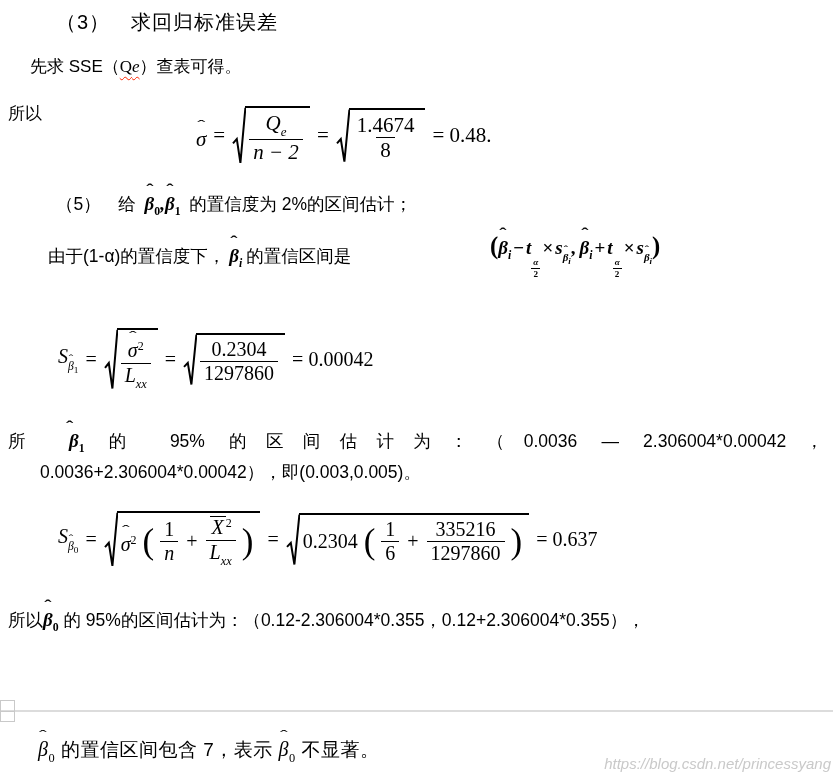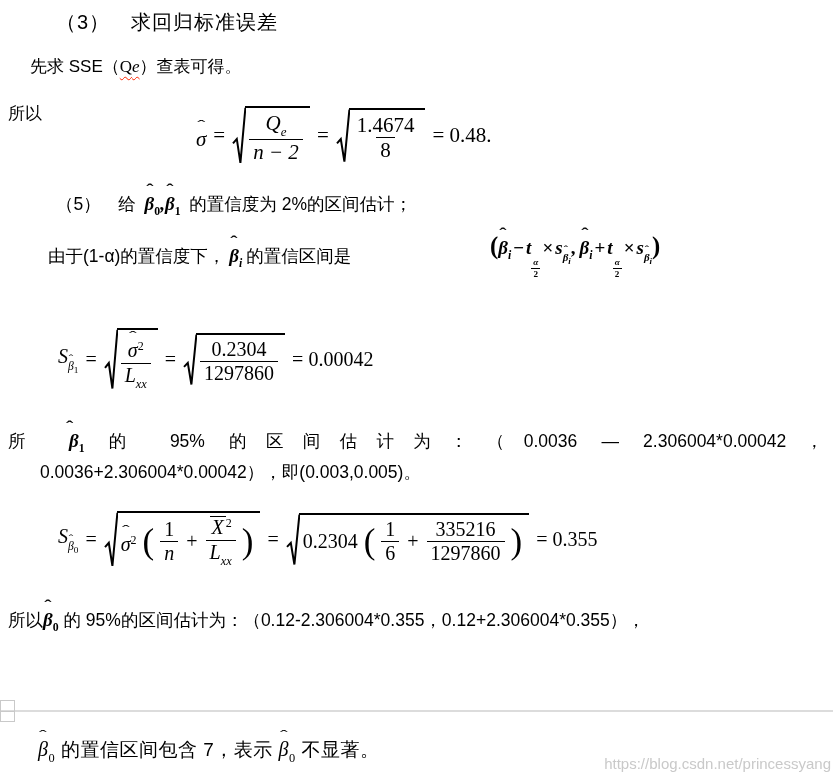--- a/index.html
+++ b/index.html
@@ -39,21 +39,21 @@
   .ip{font-size:1.3em;}
   .op{margin:0 2px;font-style:normal;}
   .xbar{display:inline-block;border-top:1.8px solid #000;padding:0 2px;line-height:1.05;}
   .squig{text-decoration:underline;text-decoration-style:wavy;text-decoration-color:#ff2400;
          text-decoration-thickness:1px;text-underline-offset:4px;}
   .just{text-align:justify;text-align-last:justify;}
   .pageline{position:absolute;left:0;width:833px;height:2px;background:#dcdcdc;}
   .pagehandle{position:absolute;left:0;width:13px;height:20px;border:1px solid #c9c9c9;background:transparent;}
   .pagehandle .cell{height:50%;border-bottom:1px solid #c9c9c9;}
   .watermark{position:absolute;font-size:15px;color:#c9c9c9;font-family:"Liberation Sans",sans-serif;
-             pointer-events:none;z-index:5;}
+             pointer-events:none;z-index:5;font-style:italic;}
 </style>
 </head>
 <body>
 
 <div class="page">
 
   <div class="abs" style="top:9px;left:56px;font-size:20px;letter-spacing:1px;">
     <span>（3）　求回归标准误差</span>
   </div>
 
@@ -193,21 +193,21 @@
           <span class="den">6</span>
         </span>
         <span class="op up">+</span>
         <span class="frac up">
           <span class="num">335216</span>
           <span class="den">1297860</span>
         </span>
         <span class="bigp">)</span>
       </span>
     </span>
-    <span class="up">= 0.355</span>
+    <span class="up">= 0.637</span>
   </div>
 
   <div class="abs f175" style="top:603px;left:8px;">
     <span>所以</span><span class="math b f19"><span class="hatted"><span class="hat">ˆ</span><span class="base">β</span></span><span class="subnum up">0</span></span>
     <span>的 95%的区间估计为：（0.12-2.306004*0.355，0.12+2.306004*0.355），</span>
   </div>
 
   <div class="pageline" style="top:710px;"></div>
   <div class="pagehandle" style="top:700px;">
     <div class="cell"></div>

